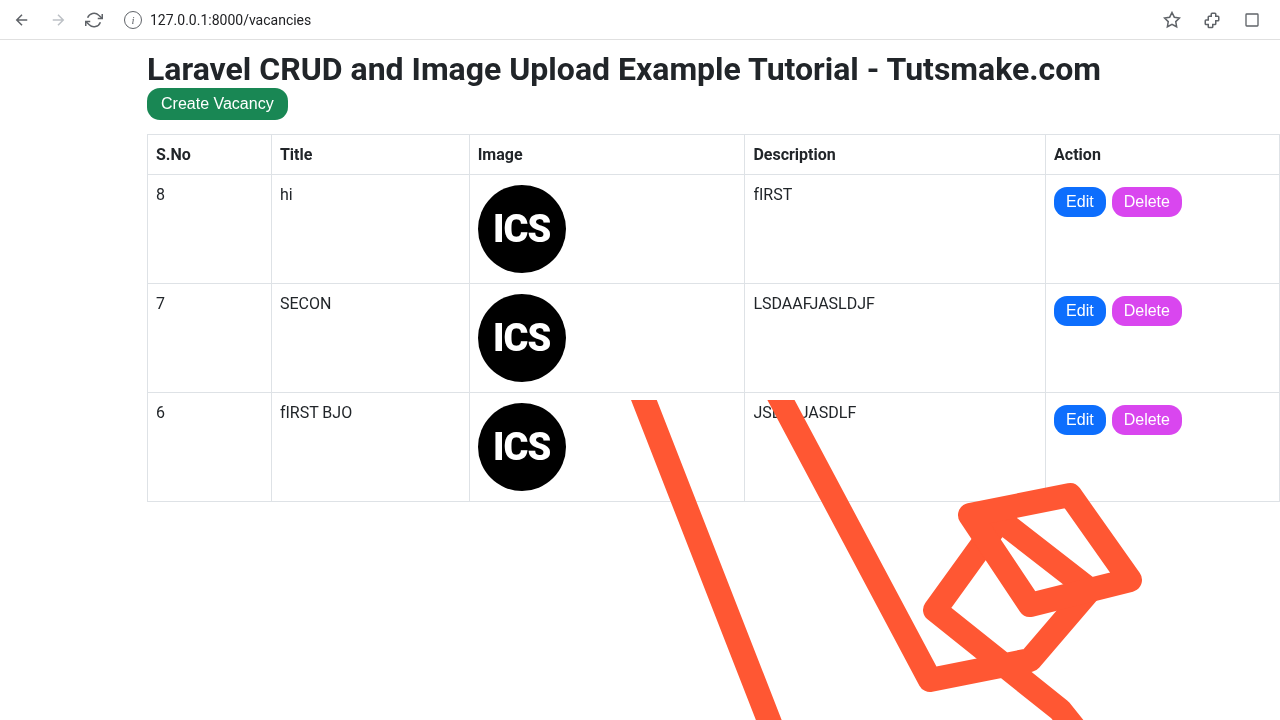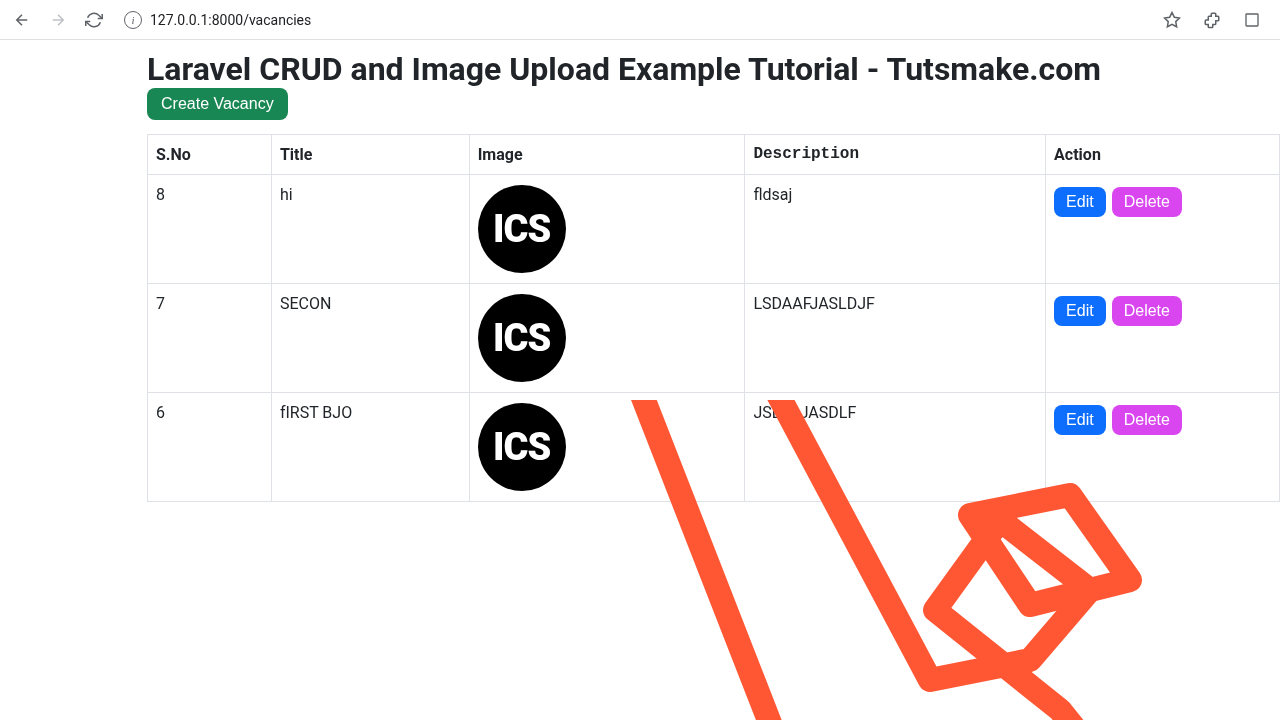--- a/index.html
+++ b/index.html
@@ -73,21 +73,21 @@
     }
     h2 {
       font-size: 32px;
       font-weight: 700;
       color: #212529;
     }
     .btn {
       display: inline-block;
       padding: 7px 14px;
       font-size: 16px;
-      border-radius: 8px;
+      border-radius: 13px;
       border: none;
       cursor: pointer;
       color: #fff;
       font-weight: 400;
     }
     .btn-success {
       background: #198754;
     }
     .btn-primary {
       background: #0d6efd;
@@ -111,21 +111,21 @@
       vertical-align: top;
       font-size: 16px;
       color: #212529;
     }
     th {
       font-weight: 700;
     }
     .col-sno { width: 124px; }
     .col-title { width: 198px; }
     .col-image { width: 276px; }
-    .col-desc { width: 301px; font-family: Liberation Mono, monospace; }
+    .col-desc { width: 301px; }
     .col-action { width: 234px; }
     .ics-logo {
       width: 88px;
       height: 88px;
       background: #000;
       border-radius: 50%;
       display: flex;
       align-items: center;
       justify-content: center;
       color: #fff;
@@ -204,21 +204,21 @@
         <th class="col-action">Action</th>
       </tr>
     </thead>
     <tbody id="table-body">
         <tr>
     <td>8</td>
     <td>hi</td>
     <td>
             <div class="ics-logo">ICS</div>
           </td>
-    <td>fldsaj</td>
+    <td>fIRST</td>
     <td>
       <div class="action-cell">
         <button class="btn btn-primary btn-sm">Edit</button>
         <button class="btn btn-danger btn-sm">Delete</button>
       </div>
     </td>
   </tr>
         <tr>
     <td>7</td>
     <td>SECON</td>

